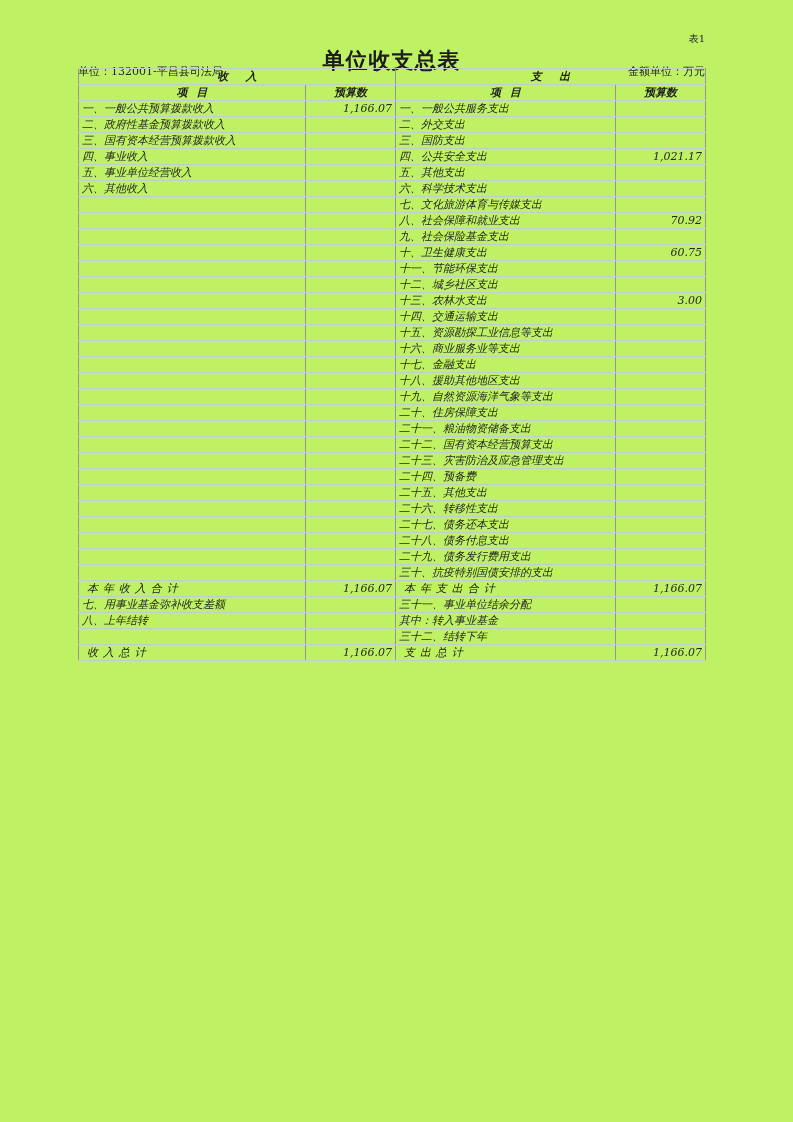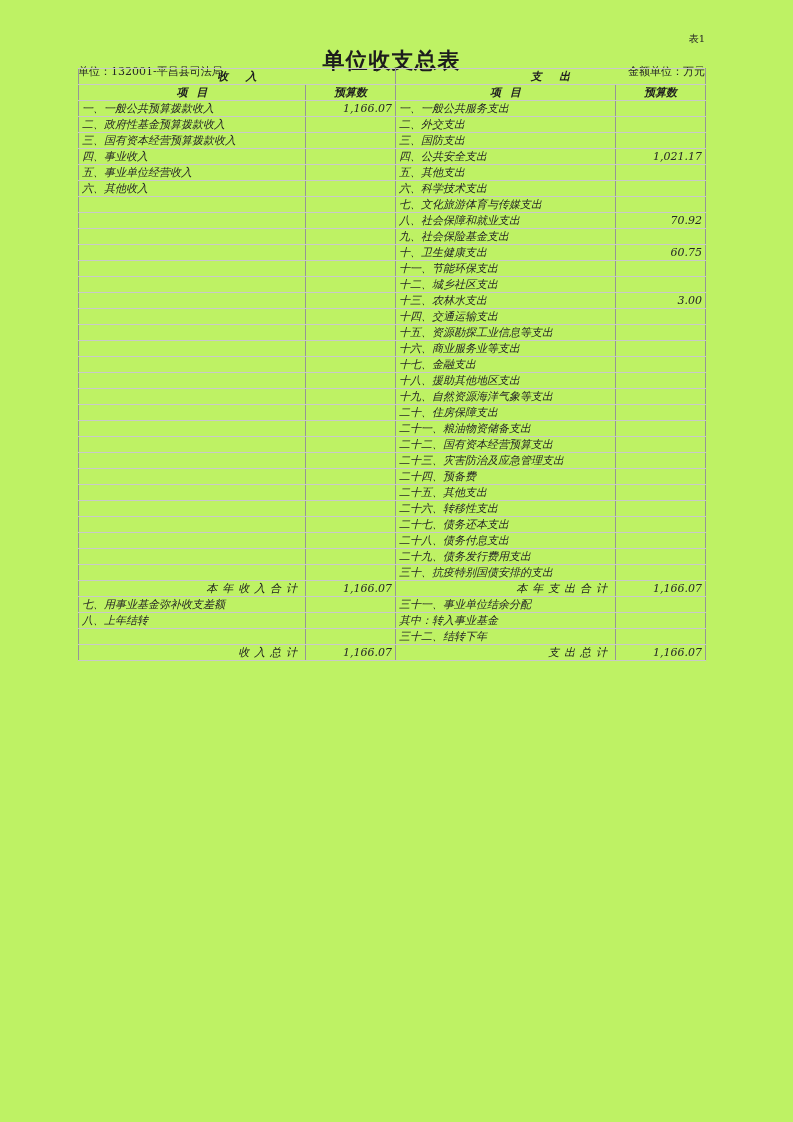--- a/index.html
+++ b/index.html
@@ -90,21 +90,21 @@
   }
   td.item {
     text-align: left;
     padding-left: 4px;
   }
   td.val {
     text-align: right;
     padding-right: 4px;
   }
   td.total-label {
-    text-align: right;
+    text-align: left;
     font-weight: bold;
     letter-spacing: 0.45em;
     text-indent: 0.45em;
     font-size: 11px;
     color: #1c1c1c;
   }
   td.indent {
     padding-left: 25px;
   }
 </style>

